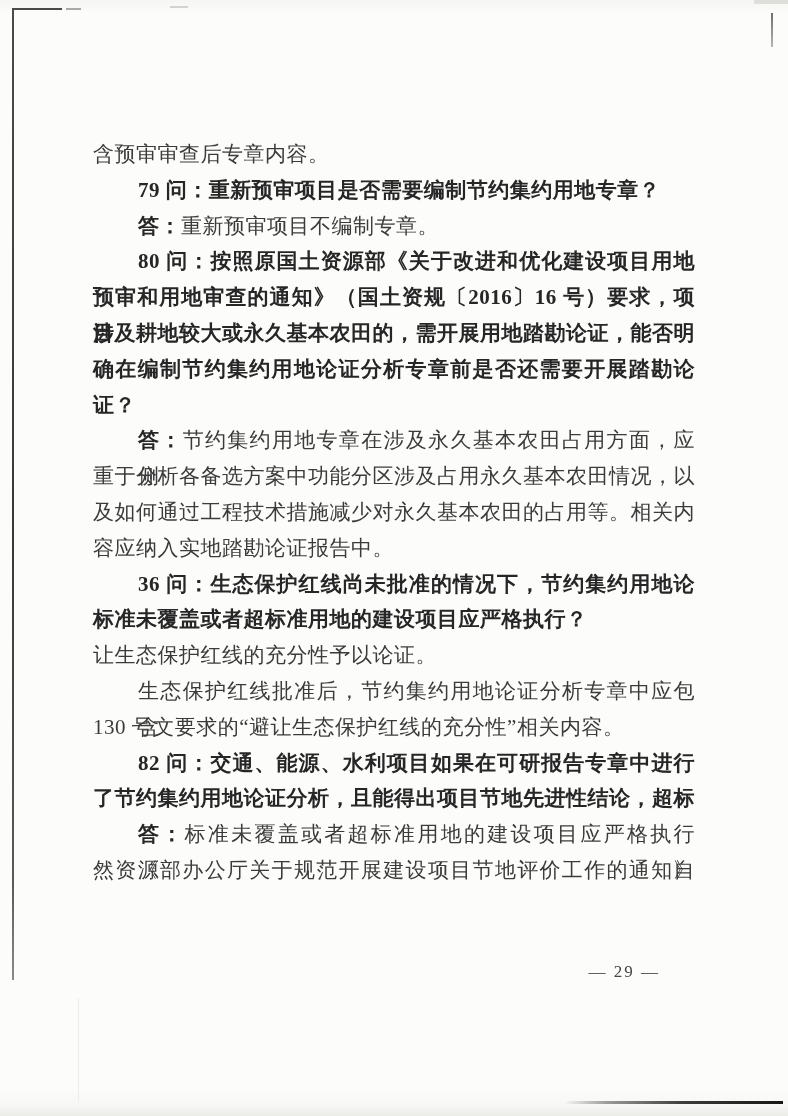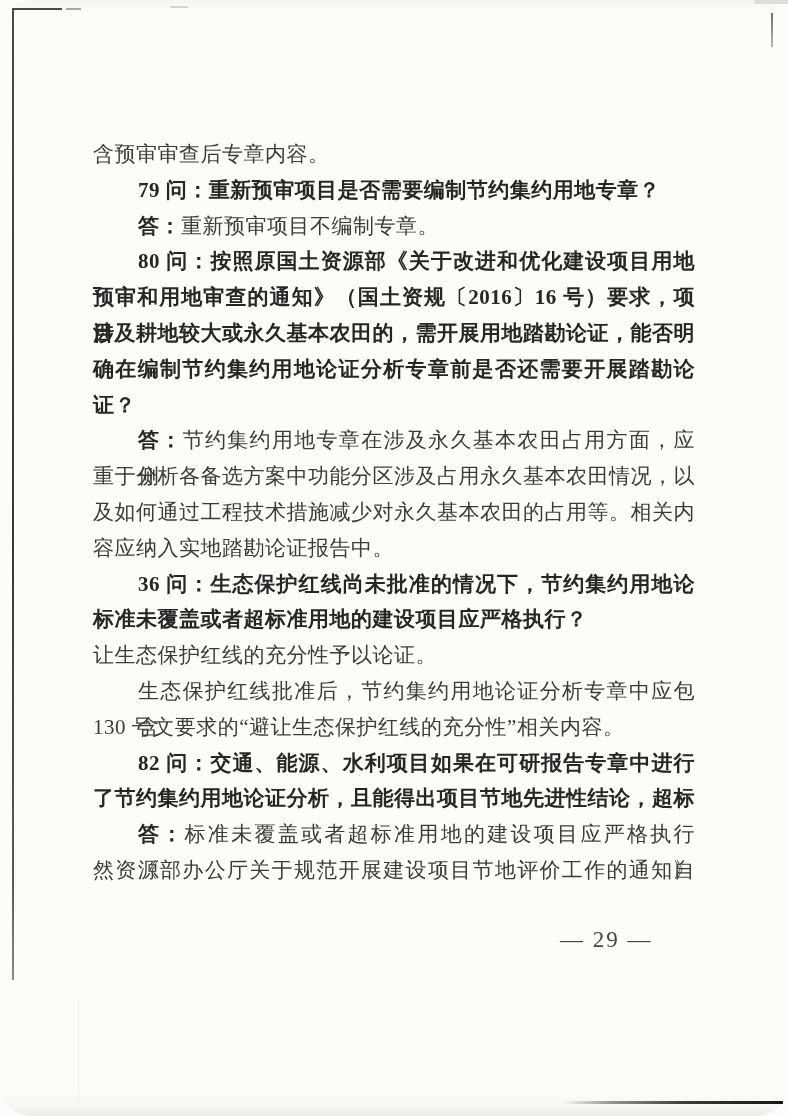--- a/index.html
+++ b/index.html
@@ -9,21 +9,20 @@
     position: relative;
     overflow: hidden;
     font-family: "Liberation Serif", "DejaVu Serif", serif;
   }
   .page {
     position: absolute; inset: 0;
     background:
       linear-gradient(to bottom, rgba(245,245,243,.9) 0px, rgba(252,252,251,0) 14px),
       linear-gradient(to top, rgba(235,235,231,.95) 0px, rgba(240,240,237,.45) 10px, rgba(252,252,251,0) 26px),
       #fcfcfb;
-    border-radius: 32px;
   }
   
   .art { position: absolute; }
   .border-left-v  { left: 12px; top: 8px; width: 2px; height: 972px;
                     background: linear-gradient(to bottom, #4a4a4a, #383838 55%, #5a5a5a 90%, #8a8a8a); }
   .border-top-h   { left: 12px; top: 8px; width: 50px; height: 2px; background: #4a4a4a; }
   .border-top-h2  { left: 66px; top: 8px; width: 15px; height: 2px; background: #a8a8a8; }
   .border-top-h3  { left: 170px; top: 6px; width: 18px; height: 2px; background: #d2d2cf; }
   .mark-tr-v      { left: 771px; top: 13px; width: 2px; height: 34px;
                     background: linear-gradient(to bottom, #6e6e6e, #b5b5b3); }
@@ -39,22 +38,22 @@
     height: 35.8px; line-height: 35.8px;
     font-size: 21px; color: #3b3b3b;
     letter-spacing: 0.5px;
     overflow: visible;
   }
   .line.bold { font-weight: 700; color: #262626; }
   .line.indent { padding-left: 45px; }
   .line.justify { text-align: justify; text-align-last: justify; }
   .ans-prefix { font-weight: 700; color: #262626; }
   .page-number {
-    position: absolute; left: 560px; top: 927px; width: 100px;
-    text-align: left; font-size: 23px; color: #454545; letter-spacing: 2px;
+    position: absolute; left: 560px; top: 962px; width: 100px;
+    text-align: right; font-size: 17px; color: #454545; letter-spacing: 2px;
   }
 </style>
 </head>
 <body>
 
 <div class="page">
   <div class="art border-left-v"></div>
   <div class="art border-top-h"></div>
   <div class="art border-top-h2"></div>
   <div class="art border-top-h3"></div>

